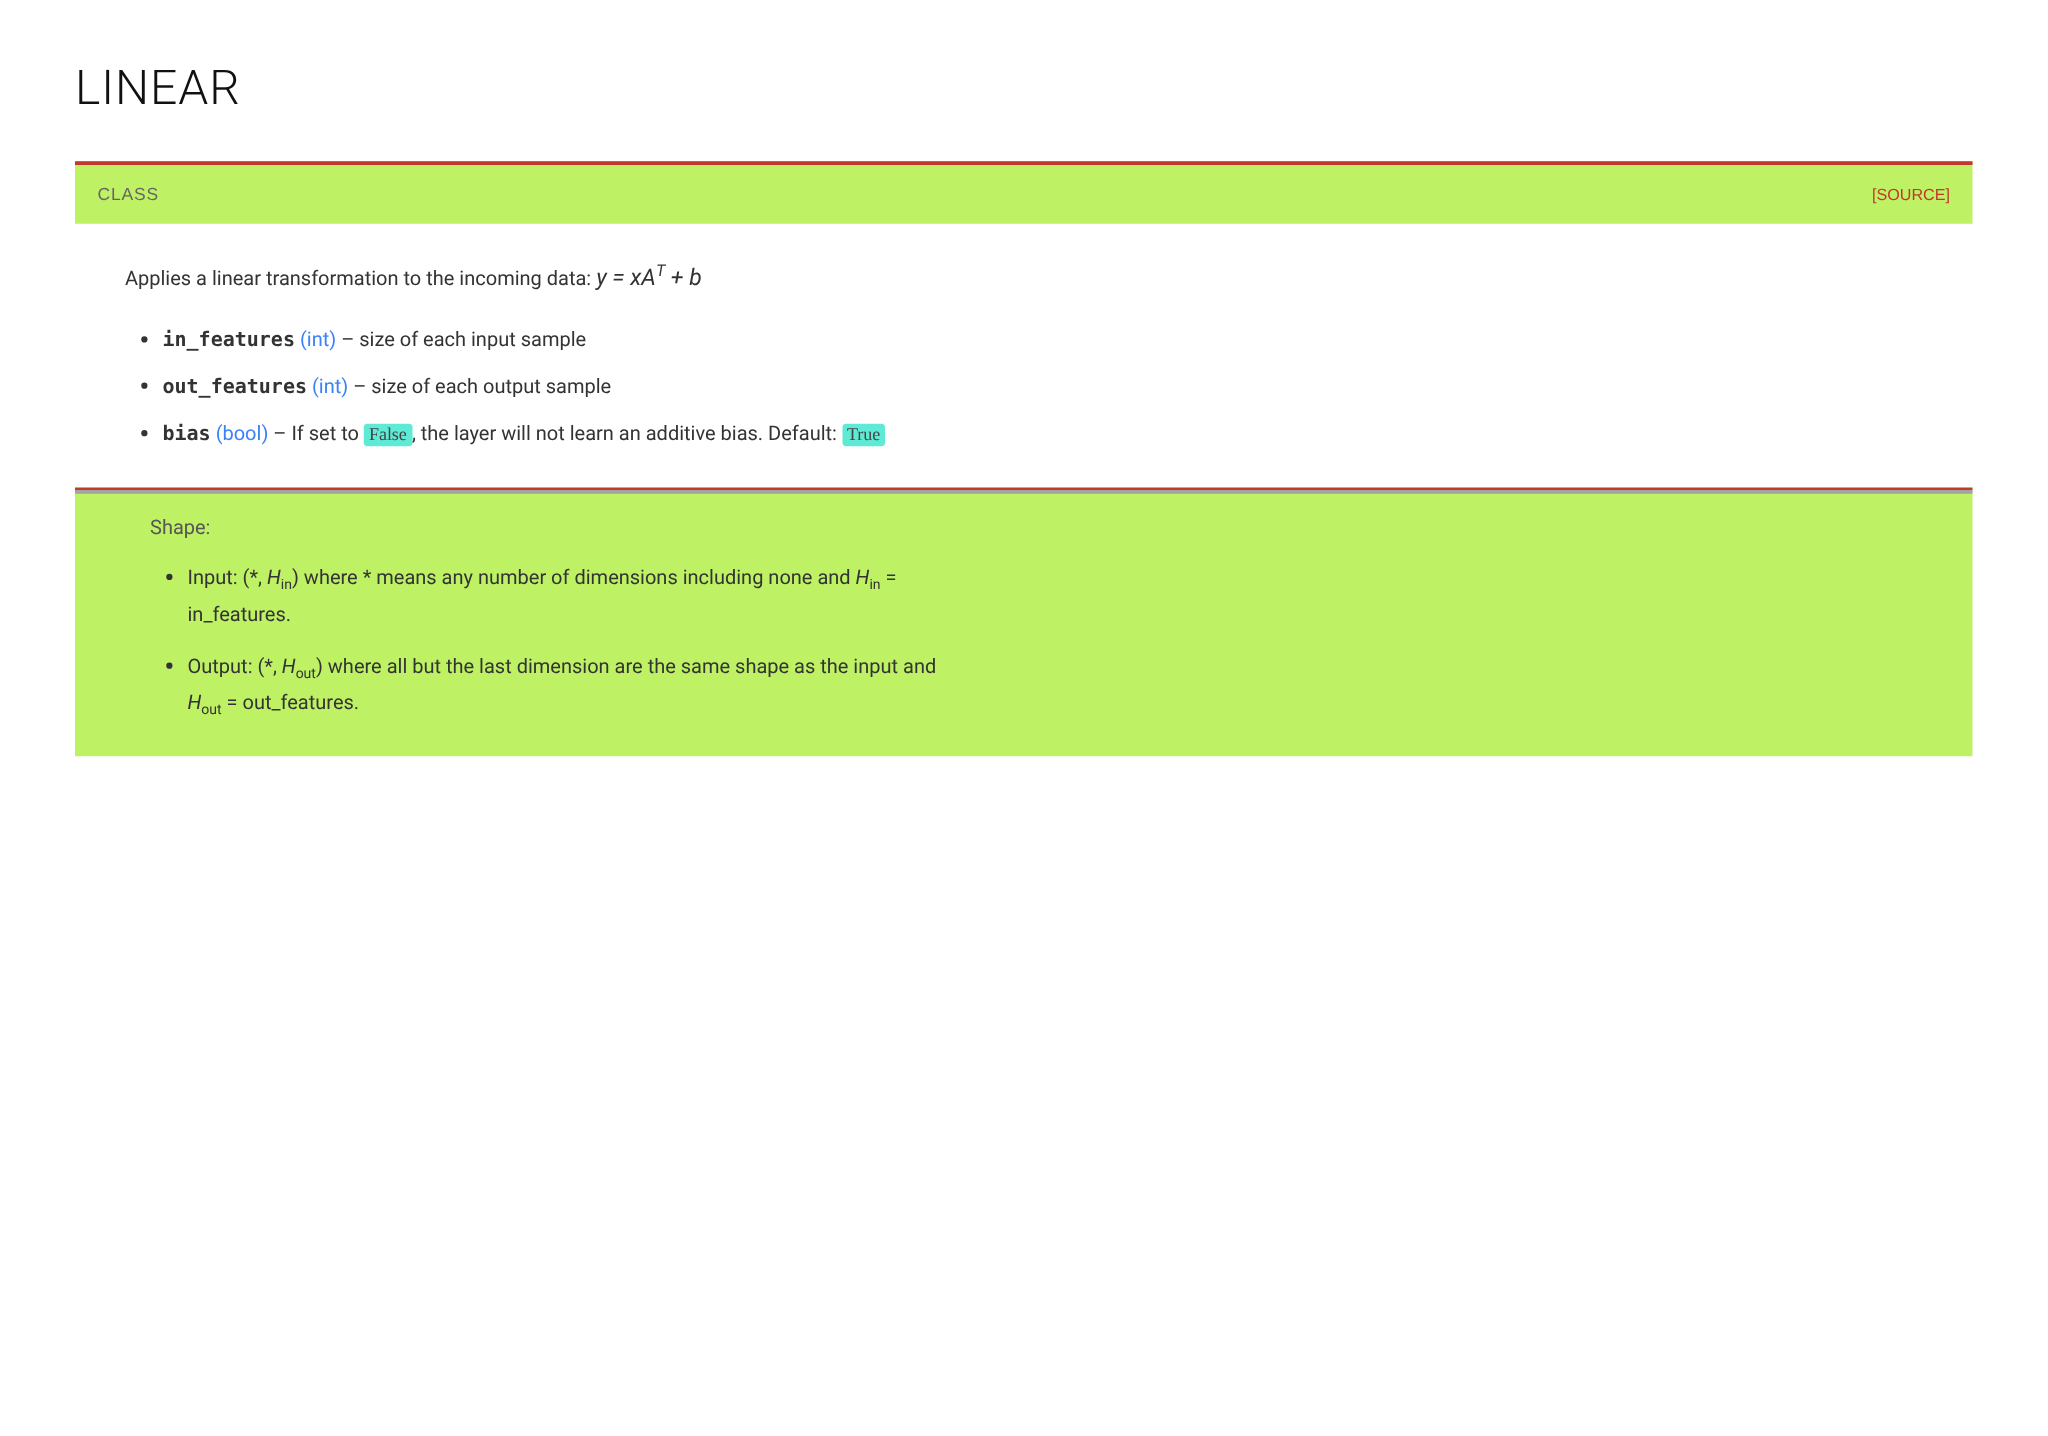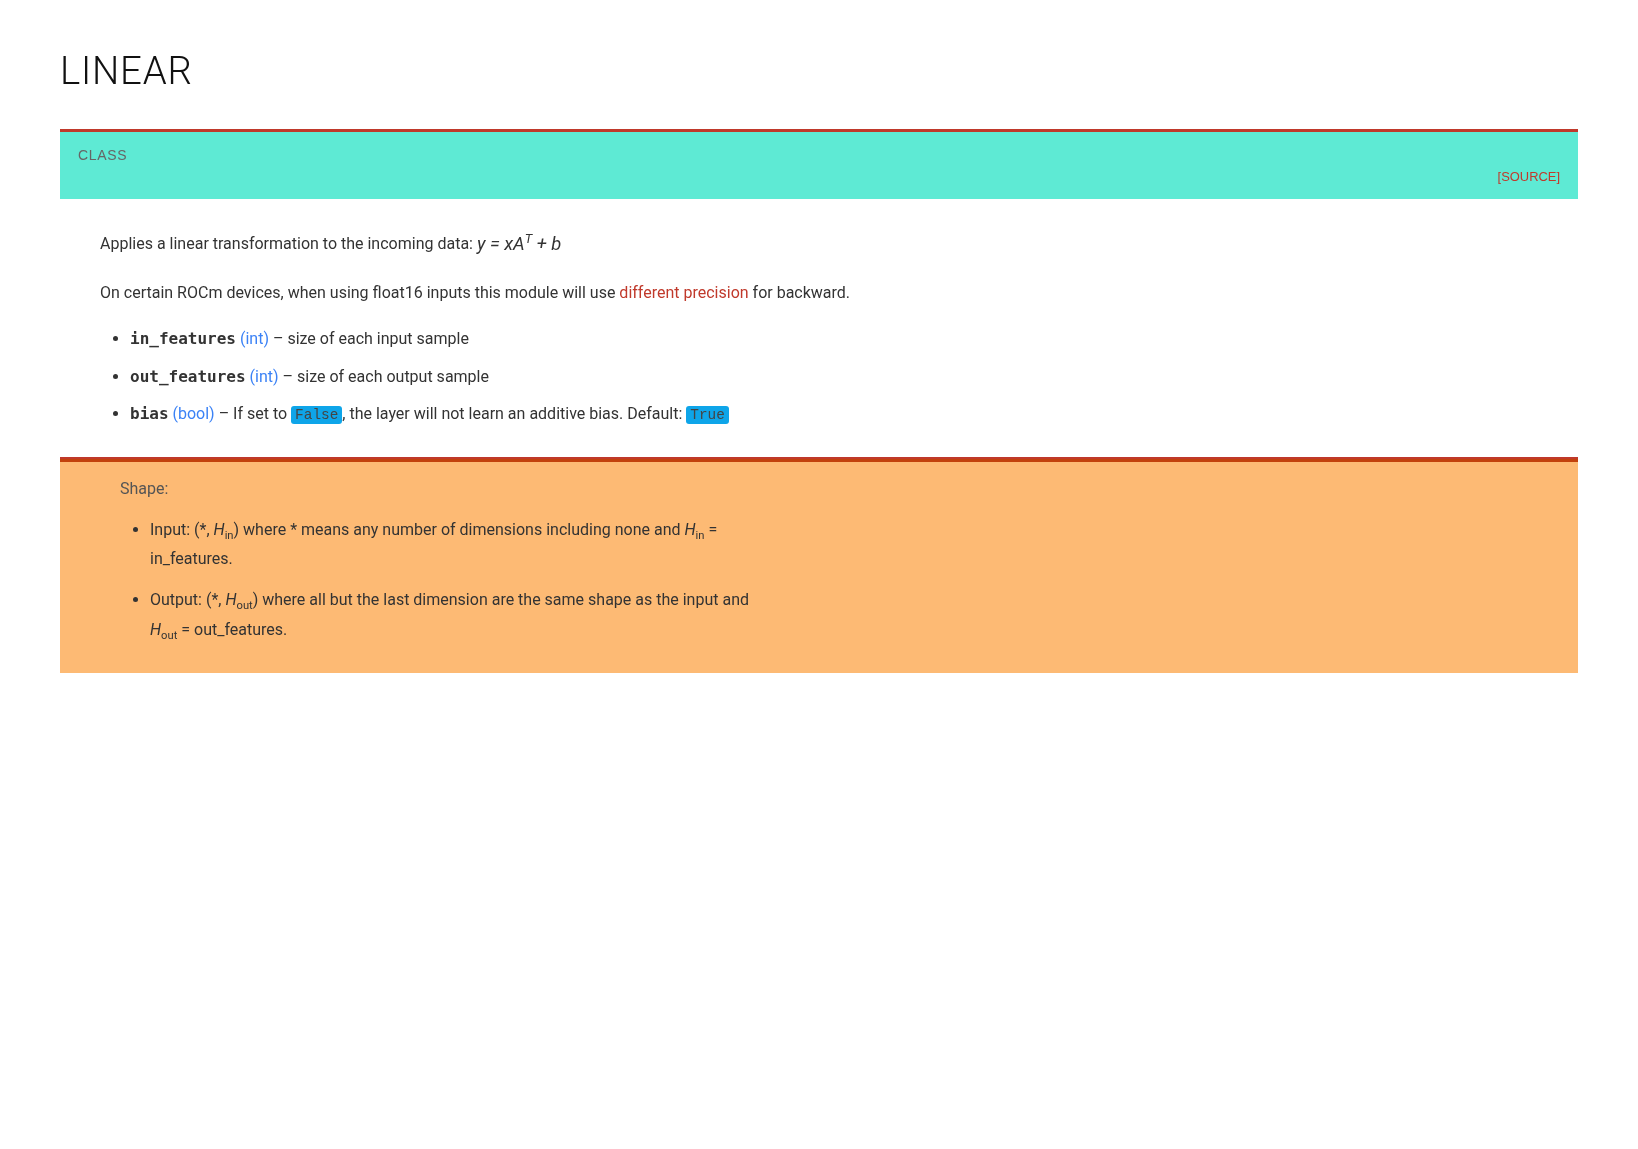--- a/index.html
+++ b/index.html
@@ -12,30 +12,29 @@
       line-height: 1.6;
     }
     .page-title {
       font-size: 2.4em;
       font-weight: 300;
       letter-spacing: 0.02em;
       margin-bottom: 28px;
       color: #111;
     }
     .class-header {
-      background: #5eead4;
+      background: #bef264;
       border-top: 3px solid #c0392b;
       padding: 12px 18px;
       margin-bottom: 28px;
       font-family: "SFMono-Regular", Consolas, "Liberation Mono", Menlo, monospace;
       font-size: 0.95em;
       display: flex;
       align-items: baseline;
       flex-wrap: wrap;
-      flex-direction: column;
     }
     .class-keyword {
       color: #666;
       font-size: 0.92em;
       font-family: -apple-system, BlinkMacSystemFont, "Segoe UI", sans-serif;
       letter-spacing: 0.05em;
     }
     .class-signature {
       color: #333;
     }
@@ -92,35 +91,35 @@
       line-height: 1.6;
     }
     .param-name {
       font-weight: 700;
       font-family: "SFMono-Regular", Consolas, monospace;
     }
     .param-type {
       color: #3b82f6;
     }
     .param-code {
-      font-family: Liberation Mono, monospace;
-      background: #0ea5e9;
+      font-family: Liberation Serif, serif;
+      background: #5eead4;
       padding: 1px 4px;
       border-radius: 3px;
       font-size: 0.9em;
       color: #444;
     }
     .divider {
       border: none;
       border-top: 2px solid #c0392b;
       margin: 20px 0 0 0;
     }
     .note-box {
-      background: #fdba74;
-      border-top: 3px solid #c2410c;
+      background: #bef264;
+      border-top: 3px solid #a3a3a3;
       padding: 14px 60px;
       margin-top: 0;
     }
     .note-box-label {
       font-size: 1em;
       color: #555;
       margin-bottom: 14px;
     }
     .note-list {
       list-style: disc;
@@ -147,23 +146,20 @@
 <div class="content-section">
 
   <p class="description-para">
     <span>Applies a linear transformation to the incoming data: </span>
     <span class="math-formula">
       <span class="math-var">y</span> = <span class="math-var">x</span><span class="math-var">A</span><sup>T</sup> + <span class="math-var">b</span>
     </span>
   </p>
 
 
-  <p class="description-para">
-    <span>On certain ROCm devices, when using float16 inputs this module will use </span><a class="link-orange" href="#">different precision</a><span> for backward.</span>
-  </p>
 
 
   <ul class="params-list">
 
     <li>
       <span class="param-name">in_features</span>
       <span class="param-type"> (int)</span>
       <span> – size of each input sample</span>
     </li>
 

